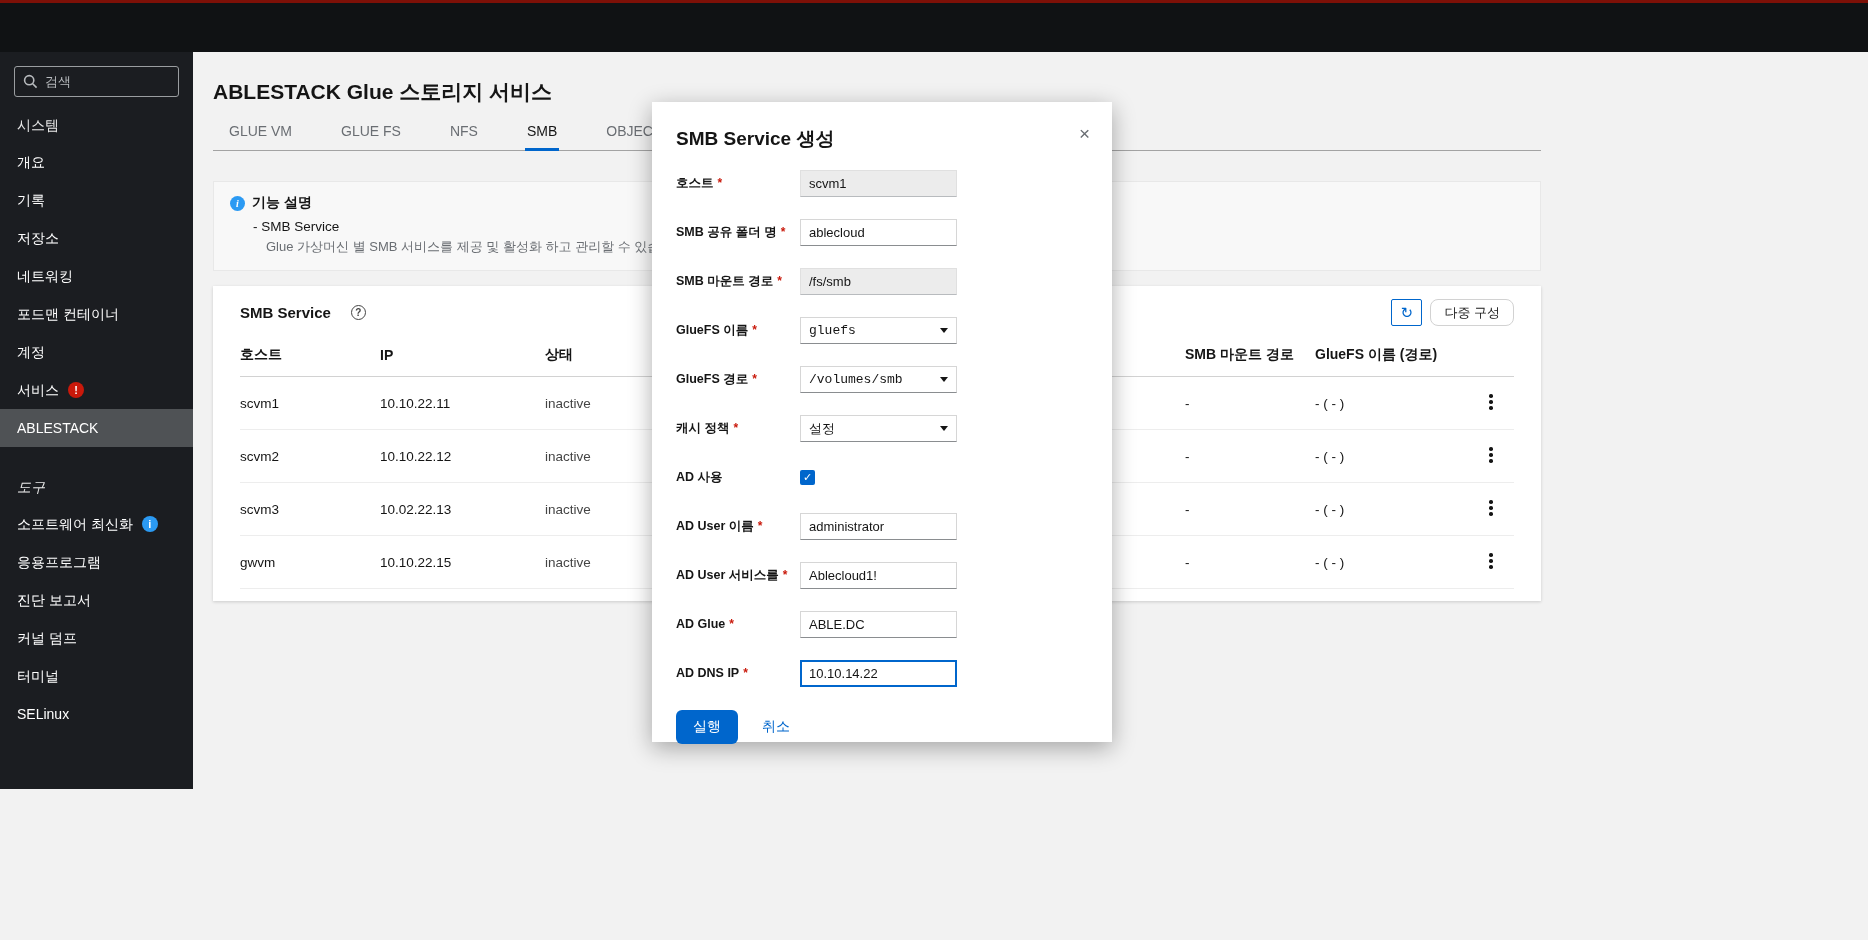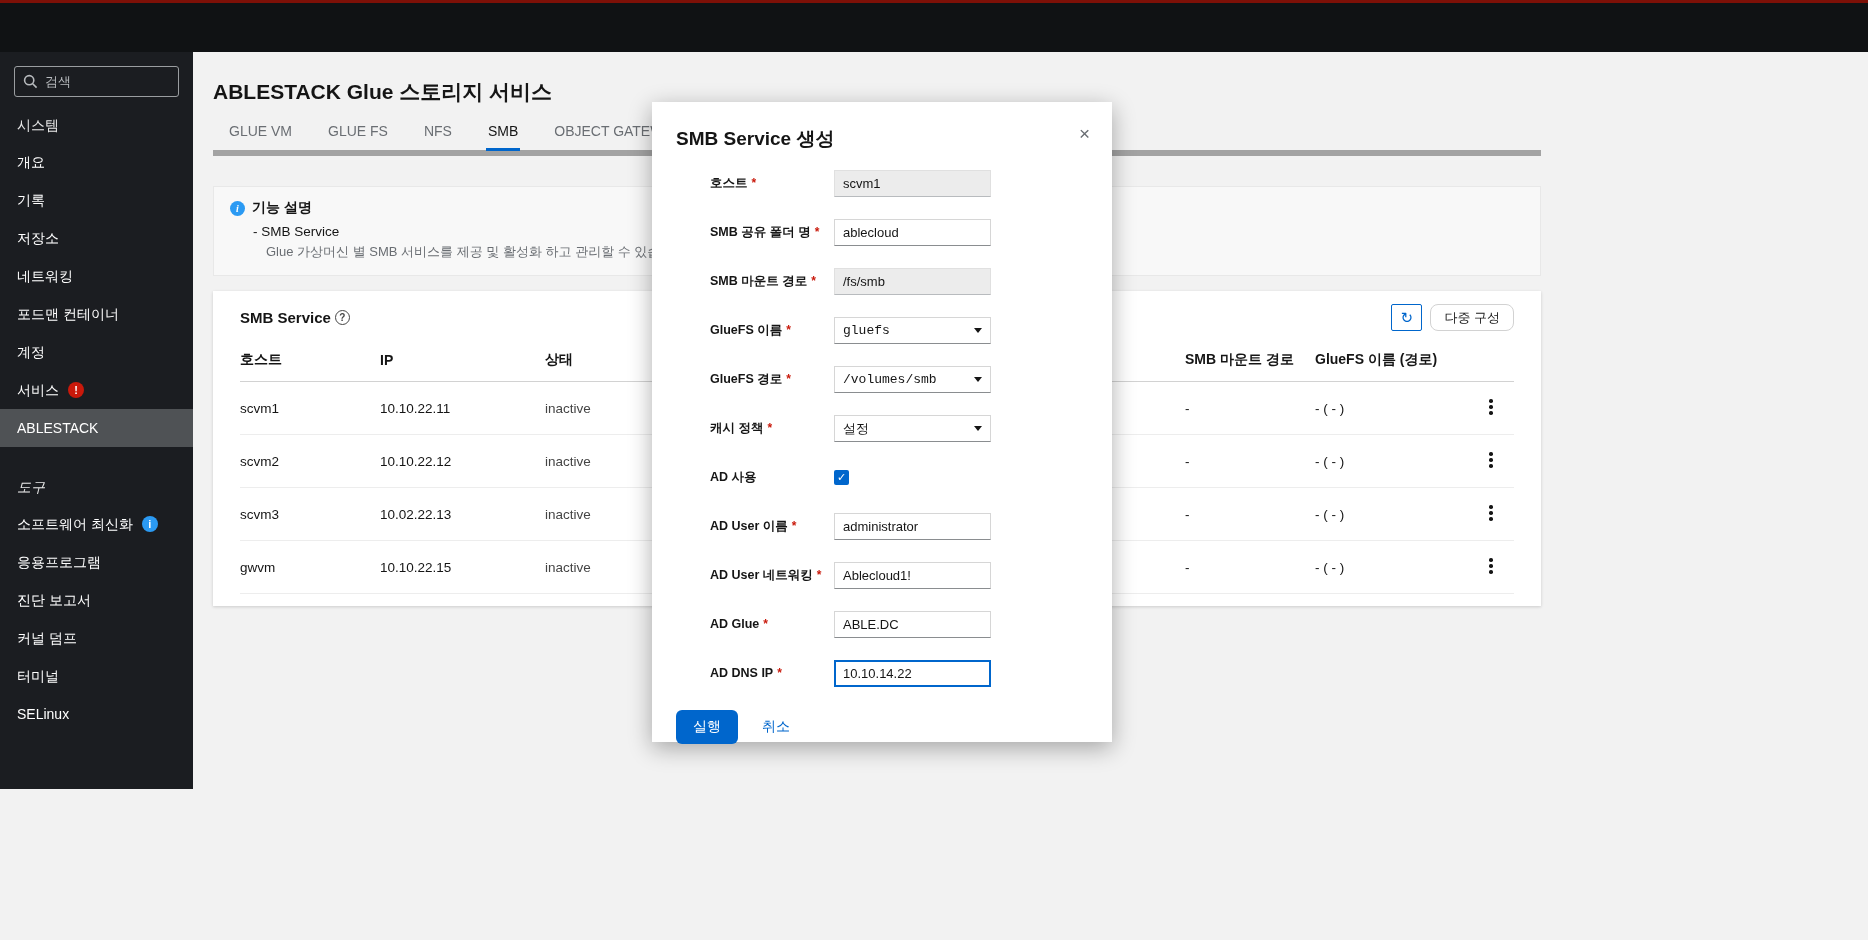--- a/index.html
+++ b/index.html
@@ -56,38 +56,38 @@
     width:16px; height:16px; border-radius:50%; color:#fff; flex:none;
     display:inline-flex; align-items:center; justify-content:center;
     font-size:11px; font-weight:bold; line-height:1;
   }
   .badge-danger { background:#c9190b; }
   .badge-info { background:#2b9af3; }
 
   
   .content { position:absolute; left:193px; top:52px; width:1368px; padding:26px 20px 0 20px; z-index:1; }
   .page-title { font-size:21px; font-weight:700; color:#151515; margin-bottom:10px; }
-  .tabs { display:flex; gap:32px; padding-left:14px; border-bottom:6px solid #a3a3a3;text-align:center; }
+  .tabs { display:flex; gap:45px; padding-left:14px; border-bottom:1px solid #a3a3a3;text-align:center; }
   .tab { font-size:14px; color:#6a6e73; padding:7px 2px 11px; cursor:pointer; white-space:nowrap; }
   .tab.active { color:#151515; border-bottom:3px solid #0066cc; margin-bottom:-1px; padding-bottom:0; }
 
   .alert-box { margin-top:30px; background:#f8f8f8; border:1px solid #e8e8e8; padding:12px 16px 14px; }
   .alert-title-row { display:flex; align-items:center; gap:7px; }
   .info-circle {
     width:15px; height:15px; border-radius:50%; background:#2b9af3; color:#fff; flex:none;
     display:inline-flex; align-items:center; justify-content:center; font-size:10px; font-weight:bold;
     font-family:"Liberation Serif", serif; font-style:italic;
   }
   .alert-title { font-size:14px; font-weight:700; }
   .alert-sub { margin:7px 0 0 23px; font-size:13.5px; color:#151515; }
   .alert-desc { margin:4px 0 0 36px; font-size:13px; color:#6a6e73; white-space:nowrap; overflow:hidden; }
 
   .card { margin-top:15px; background:#fff; box-shadow:0 1px 3px rgba(3,3,3,0.16); padding-bottom:2px; }
   .card-header { display:flex; align-items:center; padding:13px 27px 5px; }
-  .card-title { font-size:15px; font-weight:700; display:flex; align-items:center; gap:4px; }
+  .card-title { font-size:15px; font-weight:700; display:flex; align-items:center; gap:20px; }
   .help-circle {
     width:15px; height:15px; border:1.2px solid #454545; border-radius:50%; color:#454545;
     display:inline-flex; align-items:center; justify-content:center; font-size:10px; font-weight:bold;
   }
   .card-actions { margin-left:auto; display:flex; gap:8px; }
   .btn-icon {
     width:31px; height:27px; border:1px solid #0066cc; background:#fff; color:#0066cc;
     border-radius:2px; font-size:15px; cursor:pointer; line-height:1; font-family:inherit;
   }
   .btn-outline {
@@ -105,21 +105,21 @@
 
   
   .modal {
     position:absolute; left:652px; top:102px; width:460px; height:640px; background:#fff;
     box-shadow:0 6px 22px rgba(3,3,3,0.32); z-index:50; padding:24px; 
   }
   .modal-title { font-size:19px; font-weight:700; color:#151515; }
   .modal-close { position:absolute; top:22px; right:22px; background:none; border:none; color:#6a6e73; font-size:19px; cursor:pointer; font-family:inherit; line-height:1; }
   .form { margin-top:7px; }
   .form-row { display:flex; align-items:center; height:49px; }
-  .form-label { width:124px; flex:none; font-size:12.5px; font-weight:700; color:#151515; line-height:15px;margin-left:34px; }
+  .form-label { width:124px; flex:none; font-size:12.5px; font-weight:700; color:#151515; line-height:15px; }
   .req { color:#c9190b; margin-left:4px; font-size:12px; font-weight:700; }
   .form-control {
     width:157px; height:27px; font-size:13px; padding:0 8px; background:#fff; color:#151515;
     border:1px solid #d6d6d6; border-bottom-color:#8a8d90; font-family:inherit; outline:none;
   }
   input.form-control[readonly] { background:#ececec; border-color:#e0e0e0; border-bottom-color:#b8bbbe; }
   input.form-control.focused { border:2px solid #0066cc; padding:0 7px; }
   .select { display:flex; align-items:center; justify-content:space-between; cursor:pointer;font-family:Liberation Mono, monospace; }
   .select .tri { width:0; height:0; border-left:4px solid transparent; border-right:4px solid transparent; border-top:5px solid #151515; }
   .checkbox {
@@ -375,21 +375,21 @@
 
     <div class="form-row">
       <div class="form-label">
         <span>AD User 이름</span><span class="req">*</span>
       </div>
       <input class="form-control" value="administrator" style="">
     </div>
 
     <div class="form-row">
       <div class="form-label">
-        <span>AD User 네트워킹</span><span class="req">*</span>
+        <span>AD User 서비스를</span><span class="req">*</span>
       </div>
       <input class="form-control" value="Ablecloud1!" style="">
     </div>
 
     <div class="form-row">
       <div class="form-label">
         <span>AD Glue</span><span class="req">*</span>
       </div>
       <input class="form-control" value="ABLE.DC" style="">
     </div>

